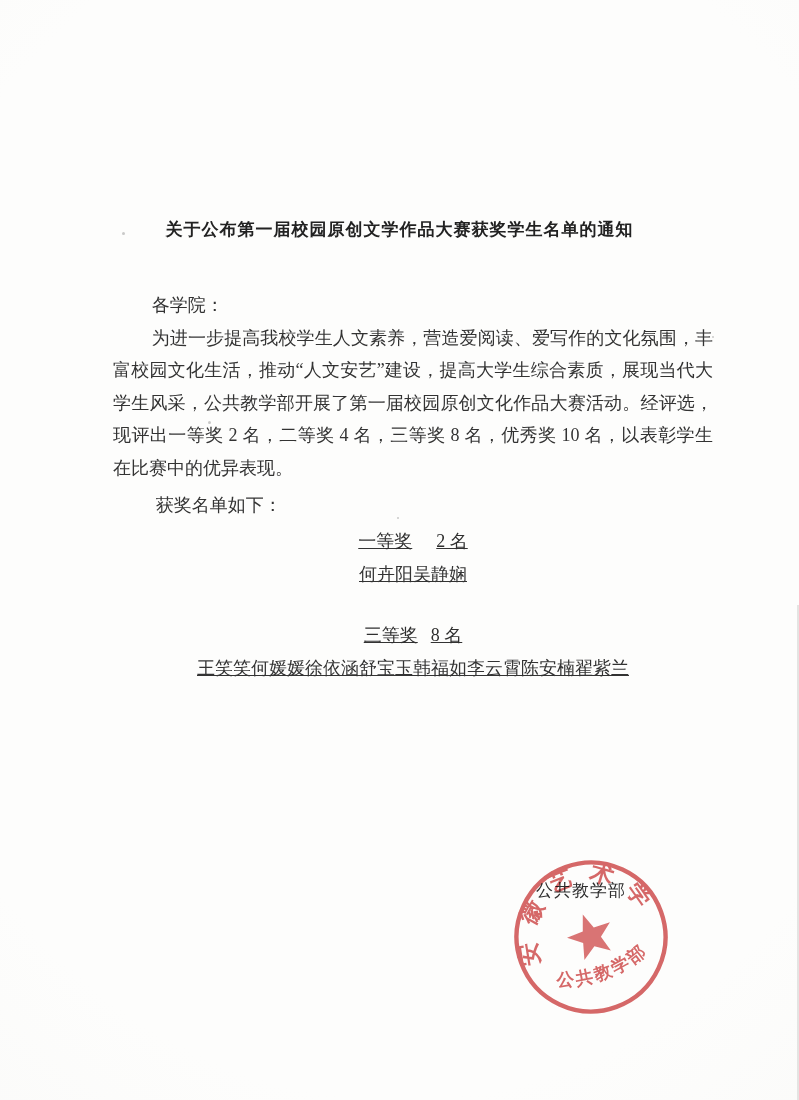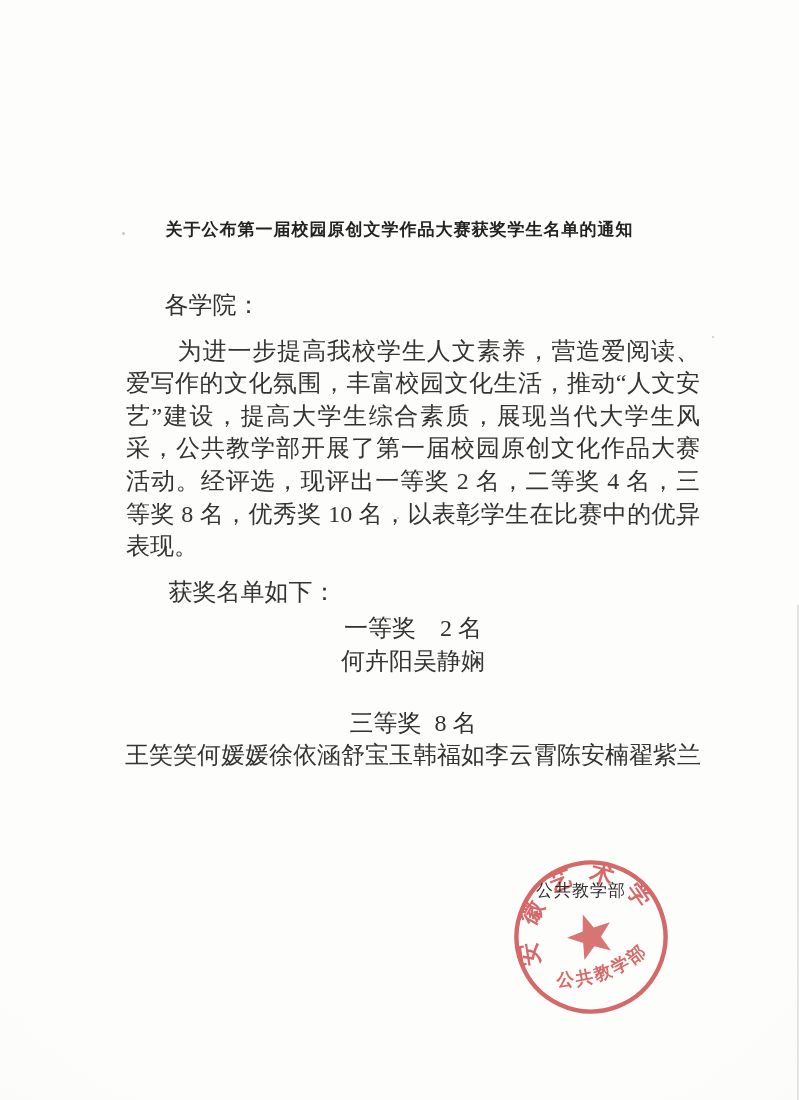--- a/index.html
+++ b/index.html
@@ -21,27 +21,27 @@
     background:#e4e4e2;
   }
   .title{
     position:absolute;top:218px;left:0;right:0;
     margin:0;text-align:center;
     font-size:17px;font-weight:700;letter-spacing:1px;color:#222;
     font-family:"Liberation Serif","DejaVu Serif",serif;
   }
   .content{
     position:absolute;top:289px;left:113px;width:600px;
-    font-size:24px;line-height:32.6px;color:#333;
+    font-size:18px;line-height:32.6px;color:#333;
   }
   .salutation{margin:0;text-indent:2.15em;}
-  .body-para{margin:13px;text-align:justify;text-indent:2.15em;}
+  .body-para{margin:0;text-align:justify;text-indent:2.15em;}
   .list-intro{margin:4px;text-indent:2.15em;}
   .awards{margin-top:2px;text-align:center;}
-  .award-section{margin-bottom:29px;}
+  .award-section{margin-bottom:29px;text-decoration:underline;}
   .award-heading{
     display:flex;justify-content:center;align-items:baseline;
     gap:13px;line-height:32.6px;color:#2f2f2f;
   }
   .award-section:first-child .award-heading{gap:24px;}
   .award-names{
     display:flex;justify-content:center;align-items:baseline;
     line-height:32.6px;white-space:nowrap;color:#333;
   }
   .award-names[data-row="0"]{}

